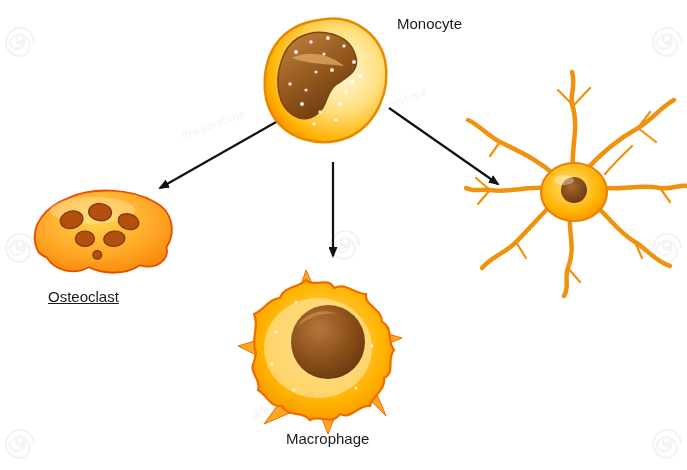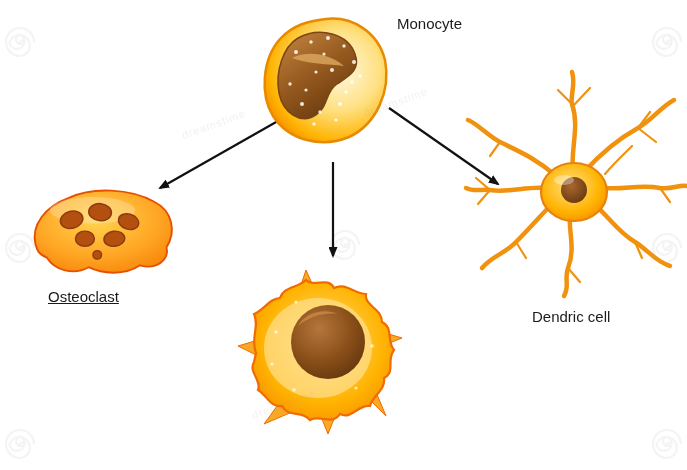--- a/index.html
+++ b/index.html
@@ -193,19 +193,19 @@
       </g>
     </g>
 
     <ellipse cx="114" cy="136" rx="33" ry="29" fill="url(#denBody)" stroke="#E8820C" stroke-width="2.2"></ellipse>
     <circle cx="114" cy="134" r="13" fill="url(#denNuc)"></circle>
     <ellipse cx="104" cy="124" rx="10" ry="5" fill="#ffffff" opacity="0.35"></ellipse>
   </svg>
 
   <div class="label" style="left:397px;top:15px;">Monocyte</div>
   <div class="label" style="left:48px;top:288px;text-decoration:underline;">Osteoclast</div>
-  <div class="label" style="left:532px;top:308px;">Dendric cell</div>
+  <div class="label" style="left:286px;top:430px;">Macrophage</div>
 
   <div class="wm-text" style="left:180px;top:118px;">dreamstime</div>
   <div class="wm-text" style="left:362px;top:96px;">dreamstime</div>
   <div class="wm-text" style="left:250px;top:398px;">dreamstime</div>
 
 </div>
 
 </body></html>

